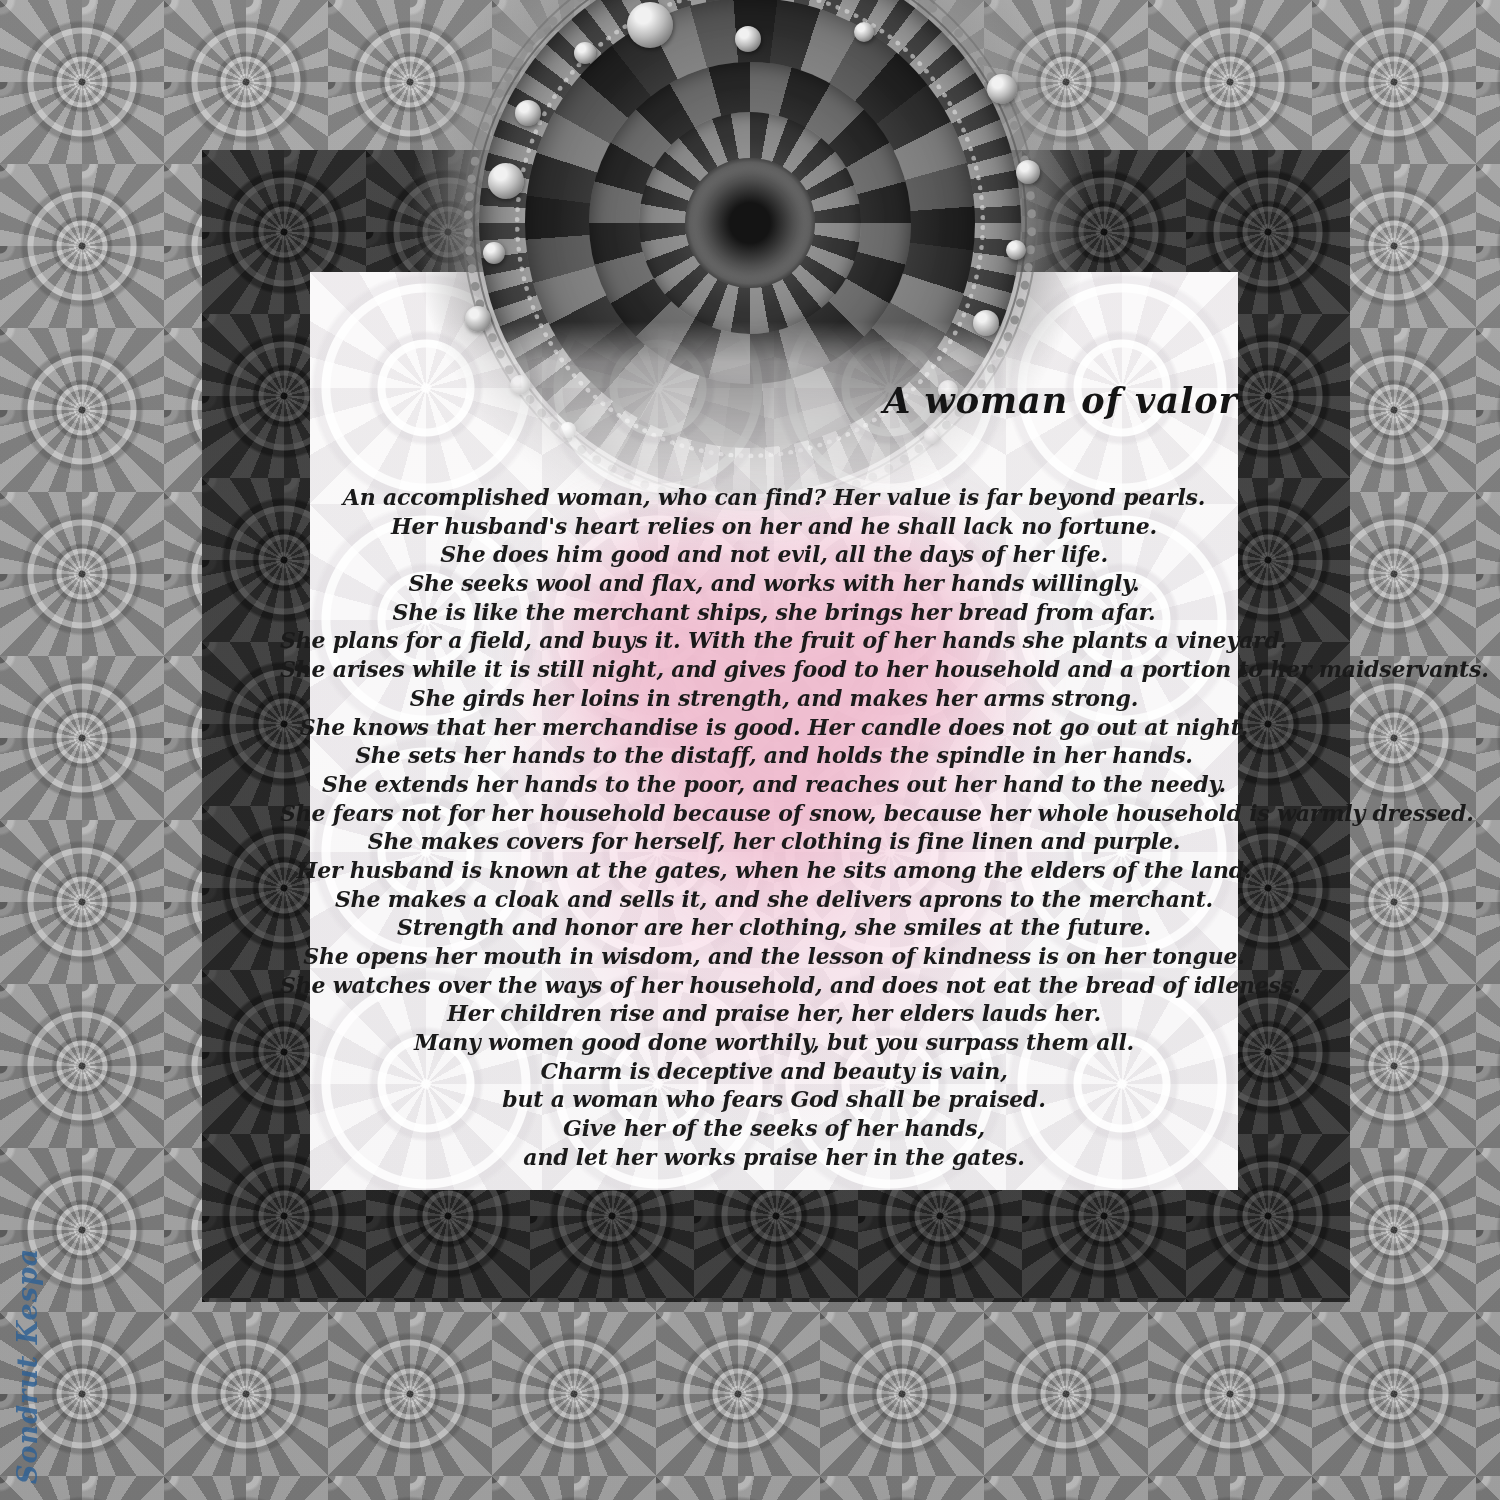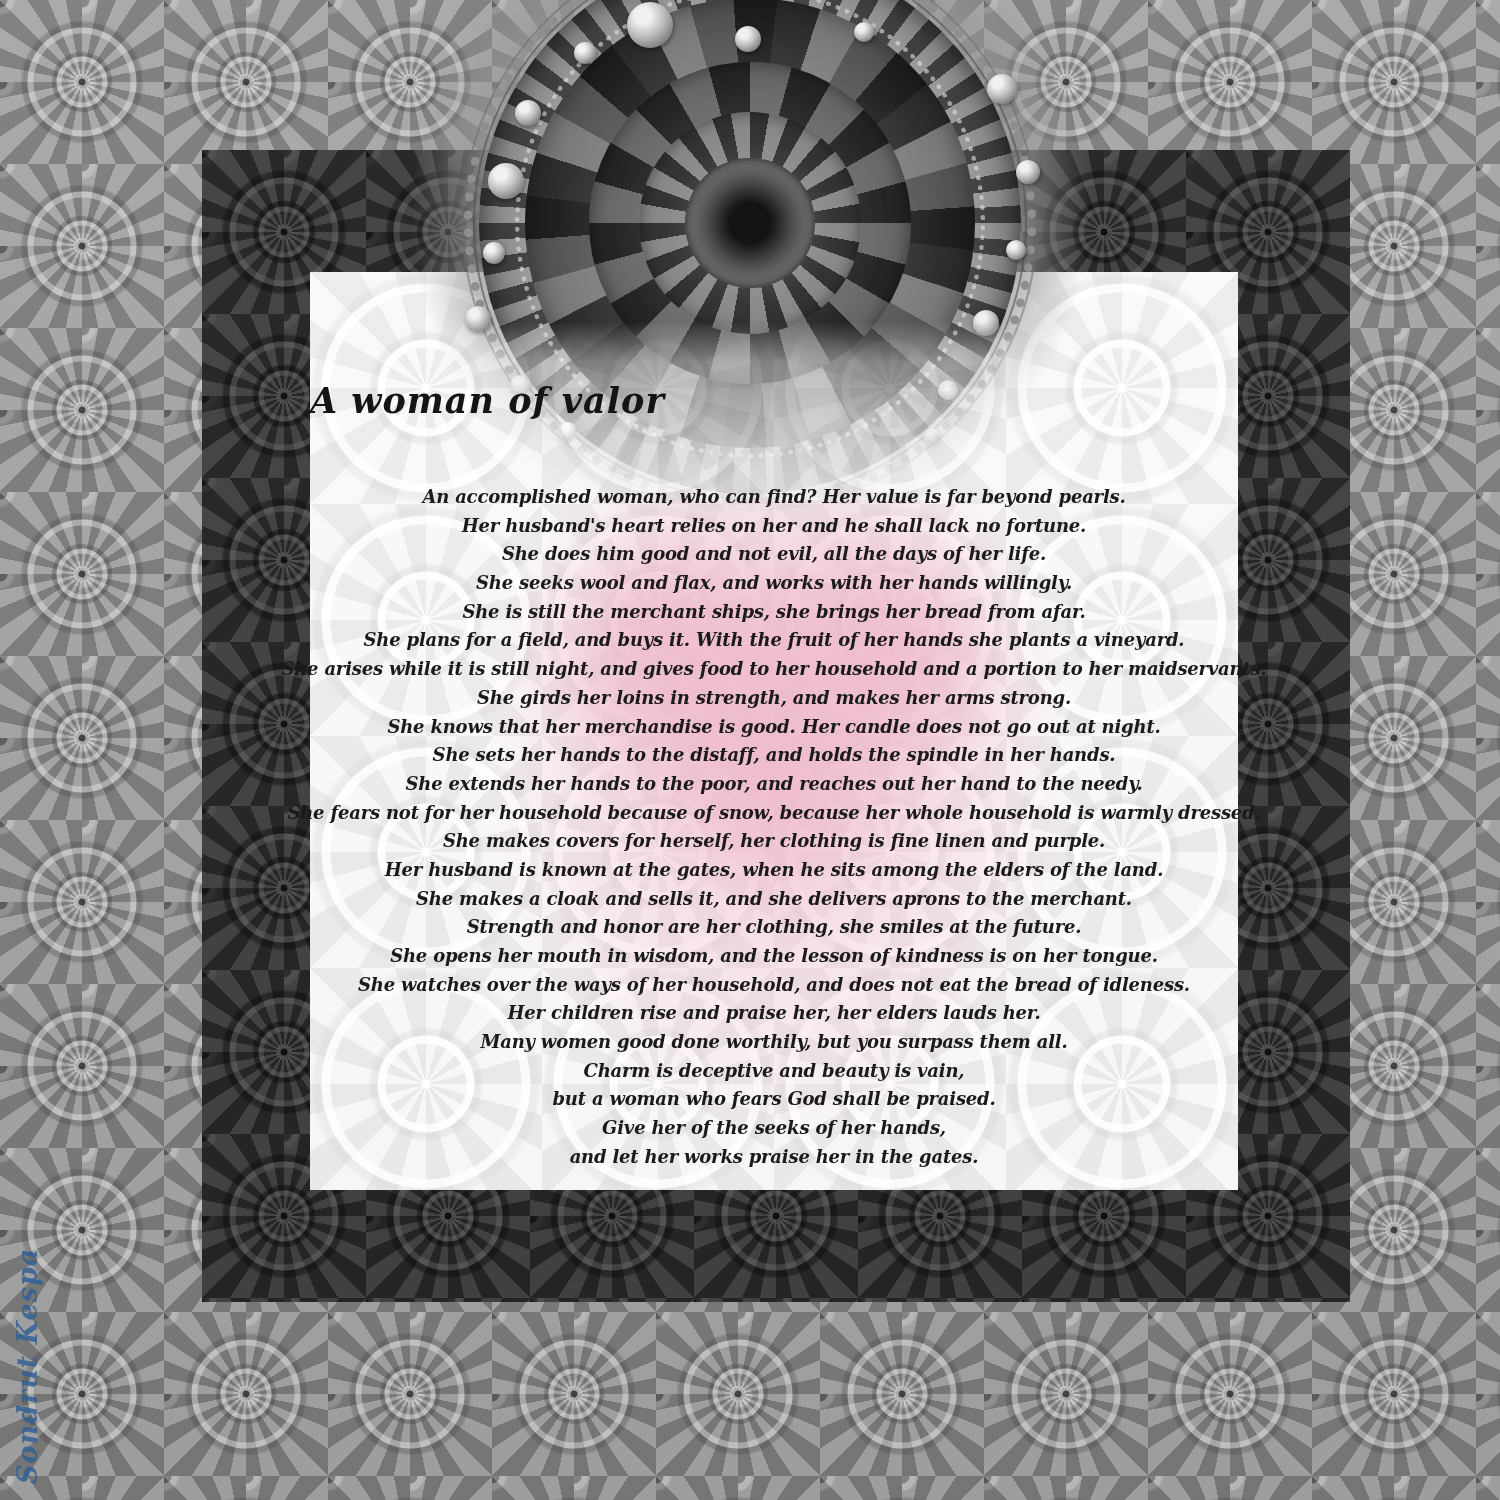--- a/index.html
+++ b/index.html
@@ -94,26 +94,26 @@
     box-shadow:inset 0 0 16px rgba(0,0,0,.7);}
 
   .pearl{
     position:absolute;border-radius:50%;
     background:radial-gradient(circle at 35% 30%, #f1f1f1 0 18%, #bcbcbc 48%, #7d7d7d 78%, #5c5c5c 100%);
     box-shadow:1px 2px 4px rgba(0,0,0,.4);
   }
 
   
   .title{
-    position:absolute;left:310px;top:380px;width:928px;text-align:left;
+    position:absolute;left:310px;top:380px;width:928px;text-align:right;
     font-size:35px;font-weight:bold;font-style:italic;color:#141414;letter-spacing:1px;
   }
   .poem{position:absolute;left:280px;top:483px;width:988px;}
   .poem .line{
-    height:28.7px;line-height:28.7px;font-size:18px;font-weight:bold;font-style:italic;
+    height:28.7px;line-height:28.7px;font-size:22px;font-weight:bold;font-style:italic;
     color:#1a1a1a;text-align:center;white-space:nowrap;letter-spacing:-0.2px;
   }
   .watermark{
     position:absolute;left:12px;top:1484px;width:310px;
     transform:rotate(-90deg);transform-origin:0 0;
     font-size:27px;font-weight:bold;font-style:italic;
     color:rgba(48,97,148,.85);letter-spacing:1px;white-space:nowrap;
   }
 </style>
 </head>
@@ -155,21 +155,21 @@
   <div class="pearl" style="left:924px;top:428px;width:16px;height:16px" data-interactable="false"></div>
 </div>
 
 <div class="title" data-interactable="false">A woman of valor</div>
 
 <div class="poem" data-interactable="false">
   <div class="line" data-interactable="false">An accomplished woman, who can find? Her value is far beyond pearls.</div>
   <div class="line" data-interactable="false">Her husband's heart relies on her and he shall lack no fortune.</div>
   <div class="line" data-interactable="false">She does him good and not evil, all the days of her life.</div>
   <div class="line" data-interactable="false">She seeks wool and flax, and works with her hands willingly.</div>
-  <div class="line" data-interactable="false">She is still the merchant ships, she brings her bread from afar.</div>
+  <div class="line" data-interactable="false">She is like the merchant ships, she brings her bread from afar.</div>
   <div class="line" data-interactable="false">She plans for a field, and buys it. With the fruit of her hands she plants a vineyard.</div>
   <div class="line" data-interactable="false">She arises while it is still night, and gives food to her household and a portion to her maidservants.</div>
   <div class="line" data-interactable="false">She girds her loins in strength, and makes her arms strong.</div>
   <div class="line" data-interactable="false">She knows that her merchandise is good. Her candle does not go out at night.</div>
   <div class="line" data-interactable="false">She sets her hands to the distaff, and holds the spindle in her hands.</div>
   <div class="line" data-interactable="false">She extends her hands to the poor, and reaches out her hand to the needy.</div>
   <div class="line" data-interactable="false">She fears not for her household because of snow, because her whole household is warmly dressed.</div>
   <div class="line" data-interactable="false">She makes covers for herself, her clothing is fine linen and purple.</div>
   <div class="line" data-interactable="false">Her husband is known at the gates, when he sits among the elders of the land.</div>
   <div class="line" data-interactable="false">She makes a cloak and sells it, and she delivers aprons to the merchant.</div>

